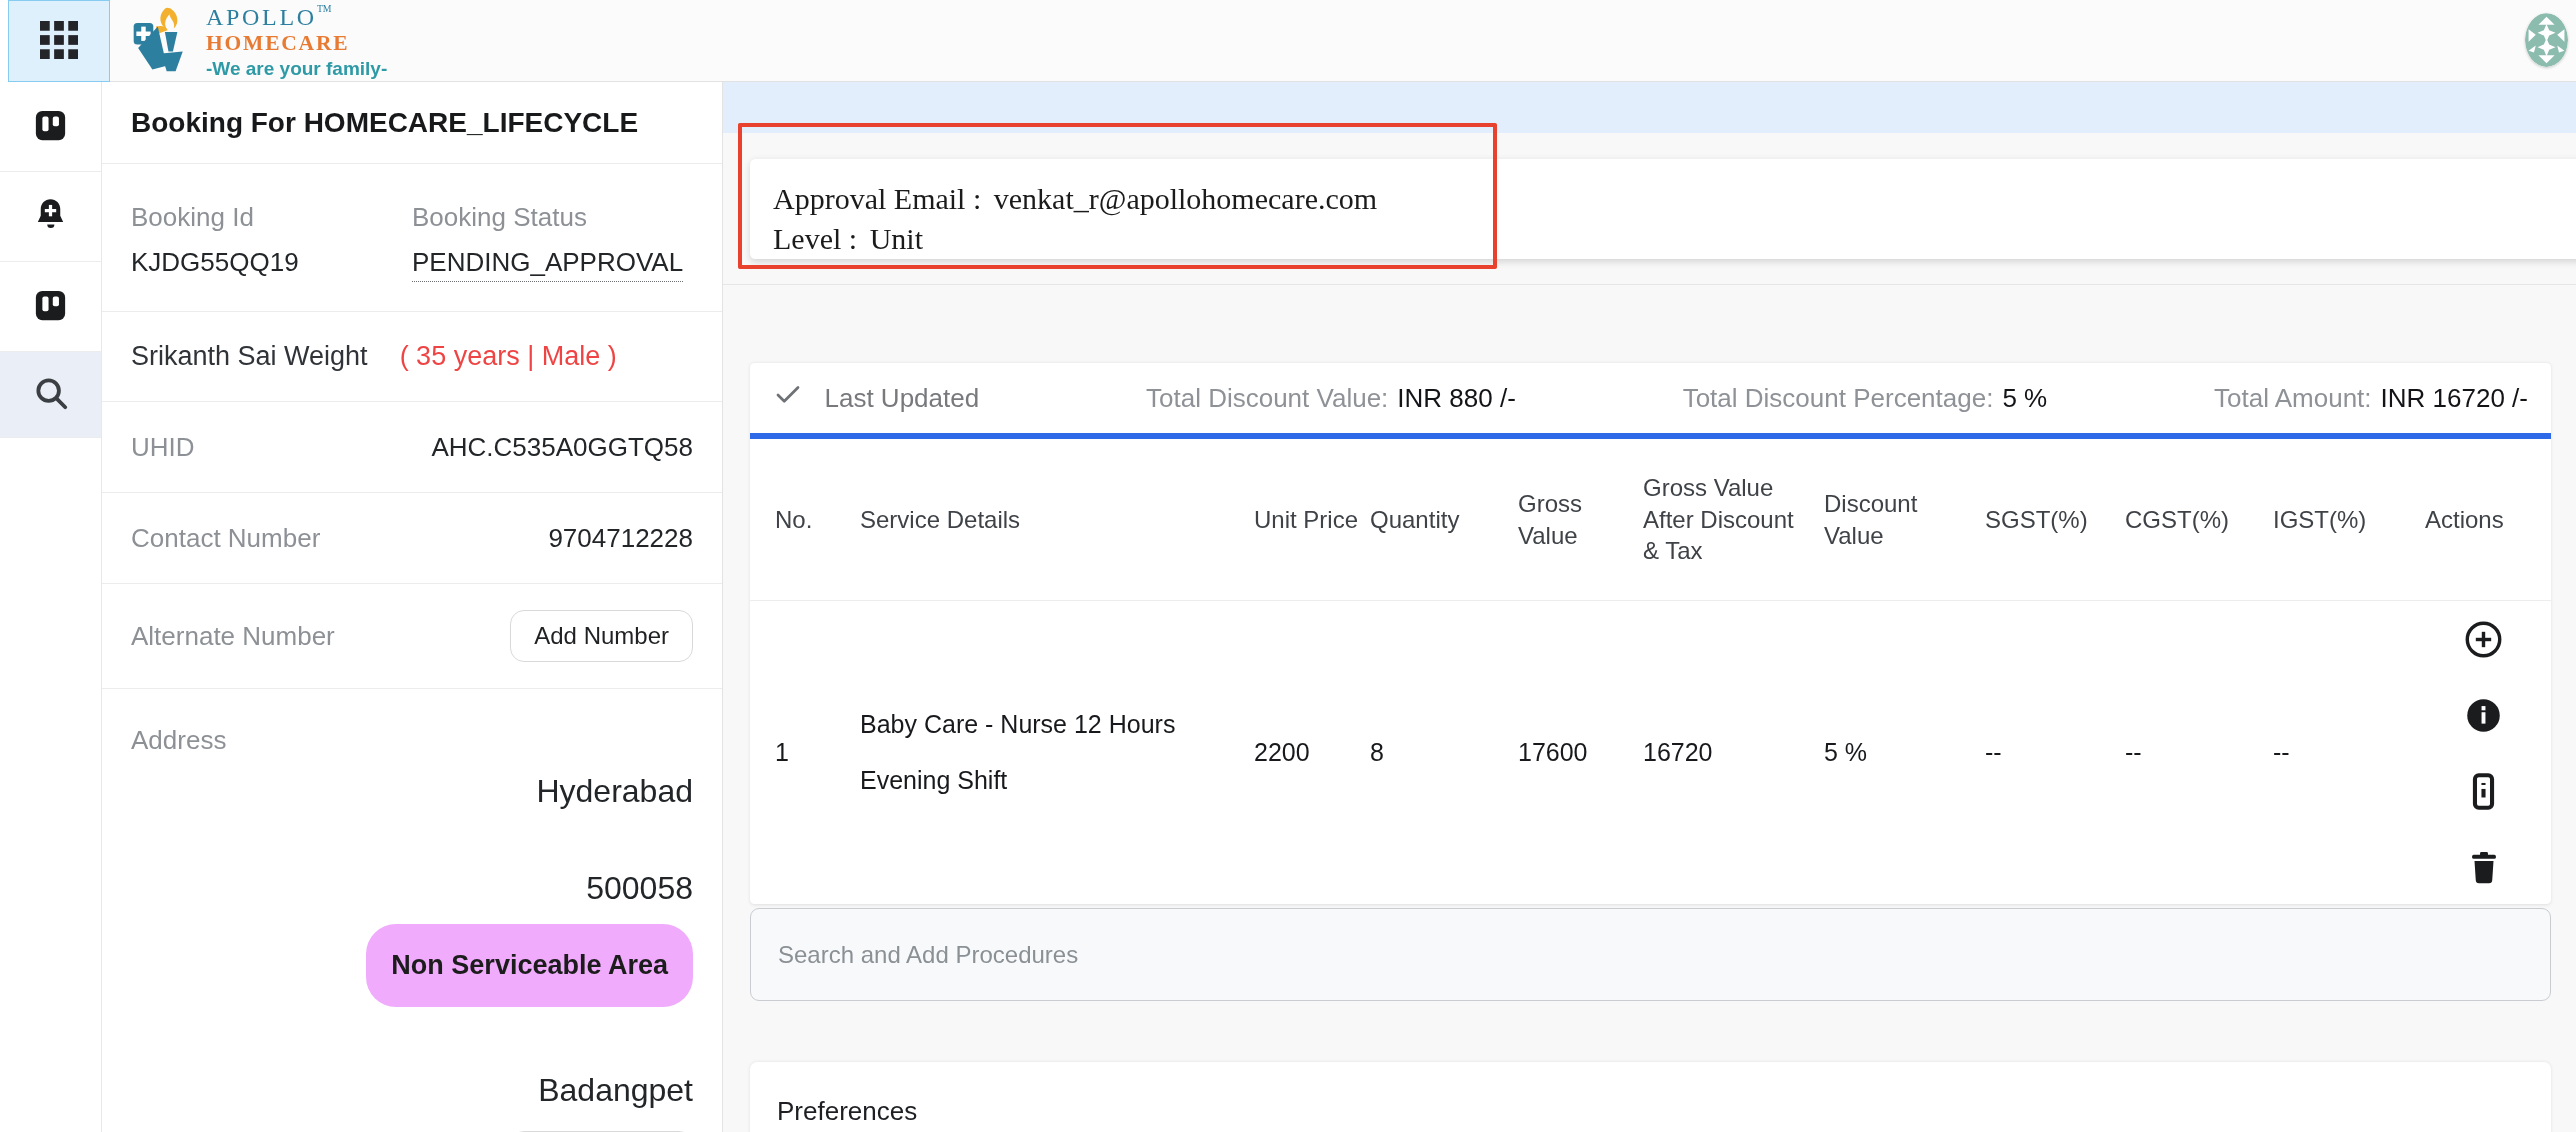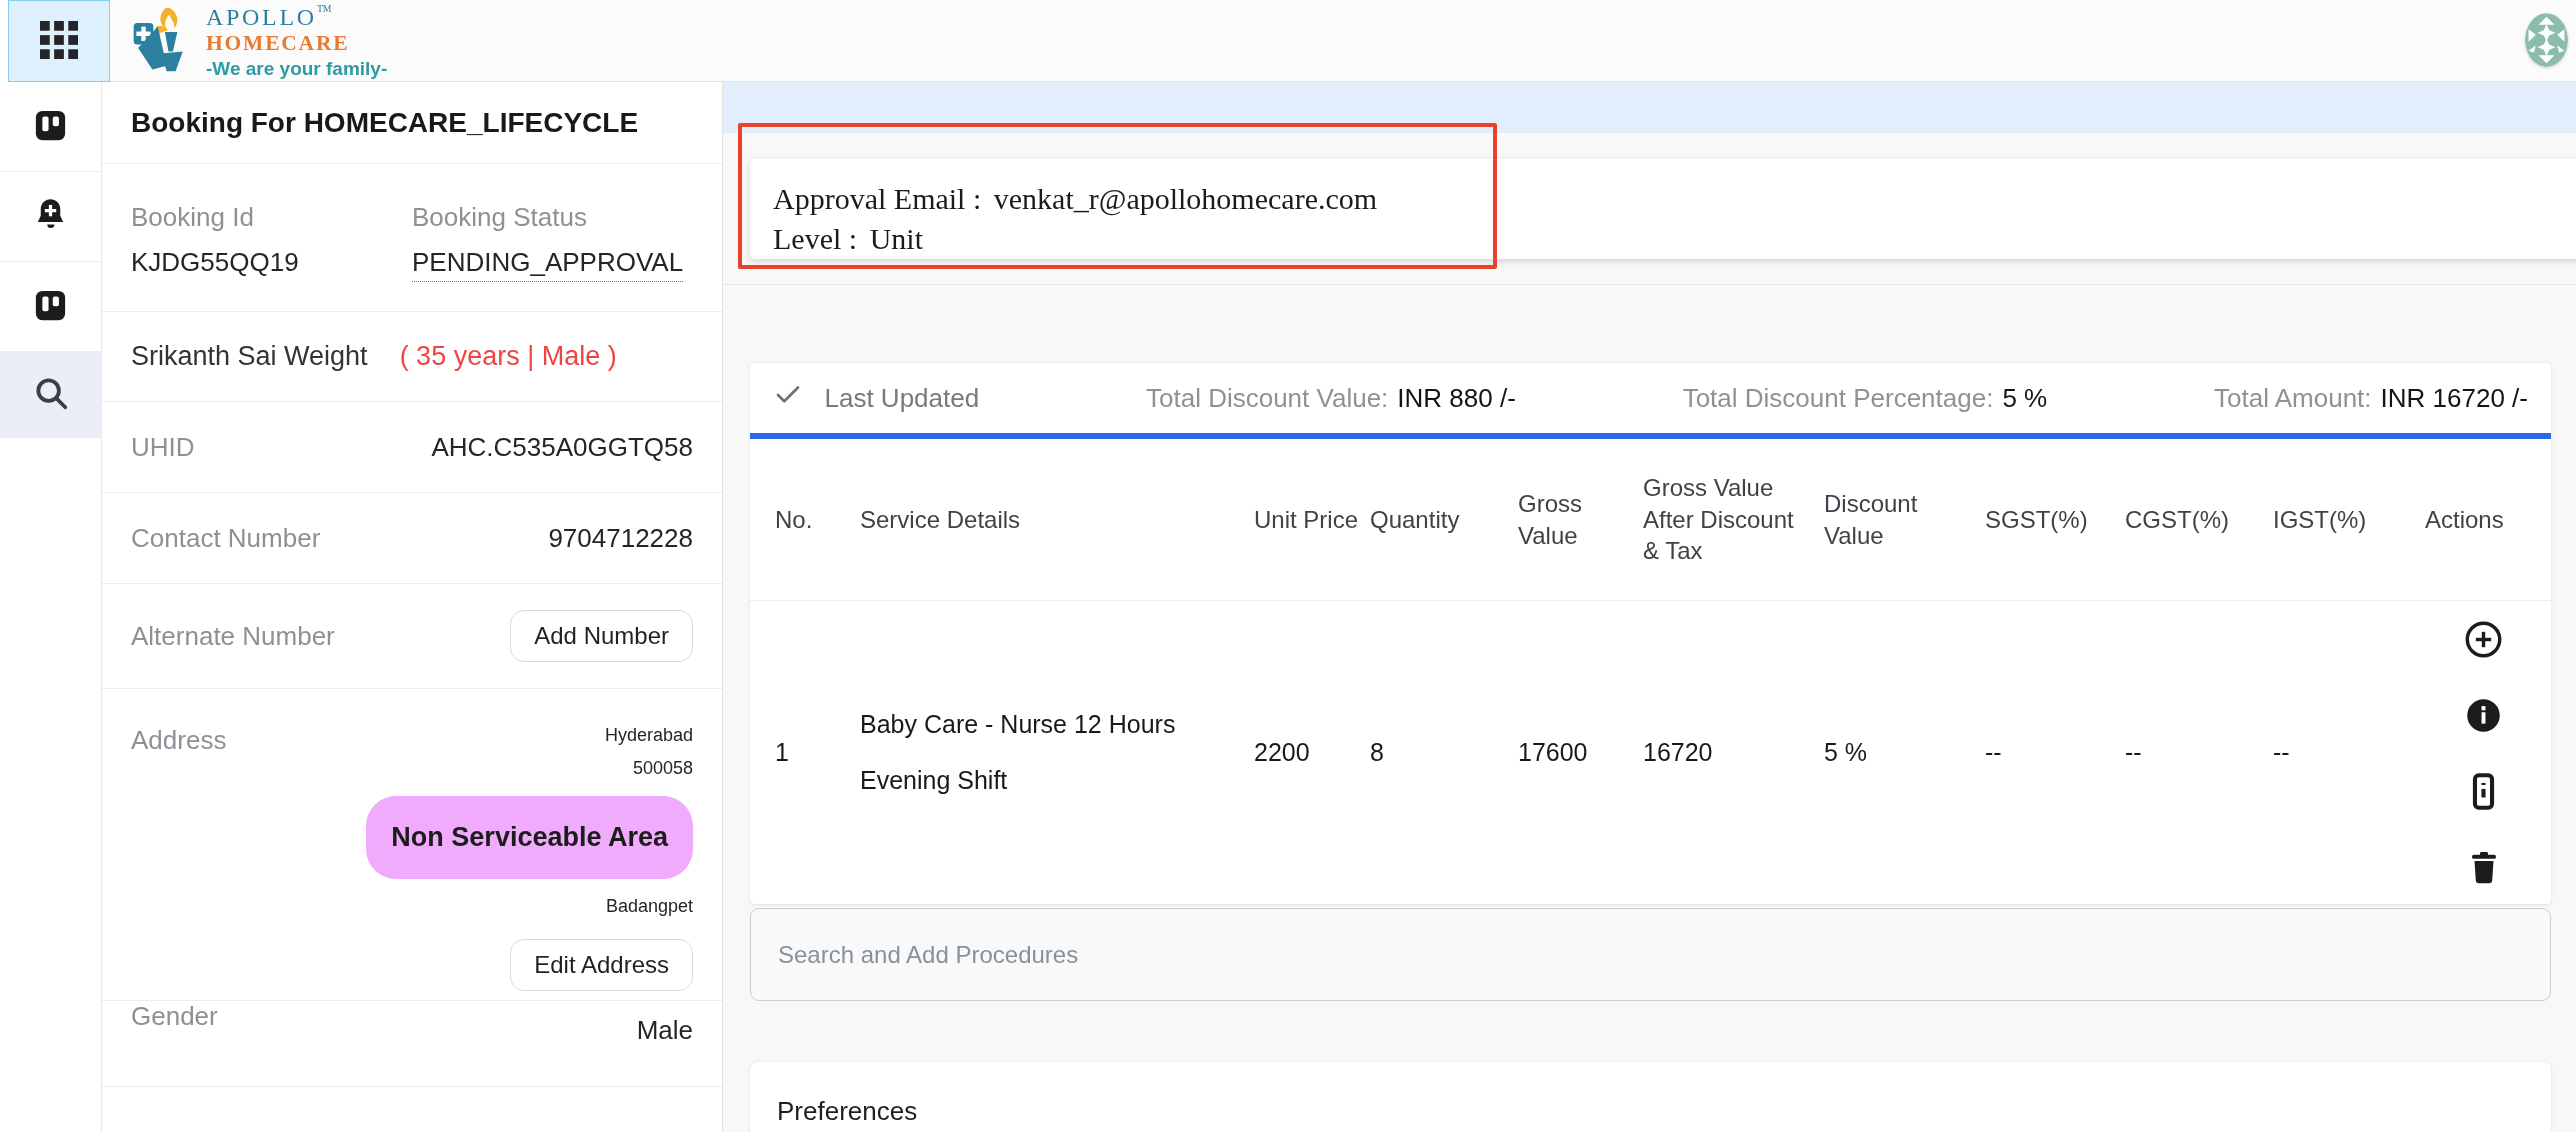--- a/index.html
+++ b/index.html
@@ -72,21 +72,21 @@
   .p-kv .p-label { margin: 0; }
   .p-kv .p-value { margin: 0; }
   .p-alt { min-height: 105px; display: flex; align-items: center; justify-content: space-between; }
   .btn {
     background: #ffffff; border: 0.9px solid #d9d9d9; border-radius: 14px;
     font-family: "Liberation Sans", sans-serif;
     font-size: 24px; color: #1f2123; padding: 10.7px 23px; cursor: pointer; height: 52px;
   }
   .p-address { min-height: 312px; padding-top: 36px; display: flex; justify-content: space-between; }
   .addr-stack { display: flex; flex-direction: column; align-items: flex-end; gap: 11.6px; }
-  .addr-line { font-size: 18px; color: #232629; }
+  .addr-line { font-size: 32px; color: #232629; margin-top: 48px; }
   .nsa-badge {
     background: #f0abfc; color: #1c1c1c; font-weight: 700; font-size: 27px;
     border-radius: 30px; padding: 26px 25px; margin: 5.4px 0;
   }
   .addr-stack .btn { margin-top: 10.7px; }
   .p-gender { min-height: 86px; display: flex; justify-content: space-between; }
 
   
   .main {
     position: absolute; left: 723px; top: 82px; right: 0; bottom: 0;

